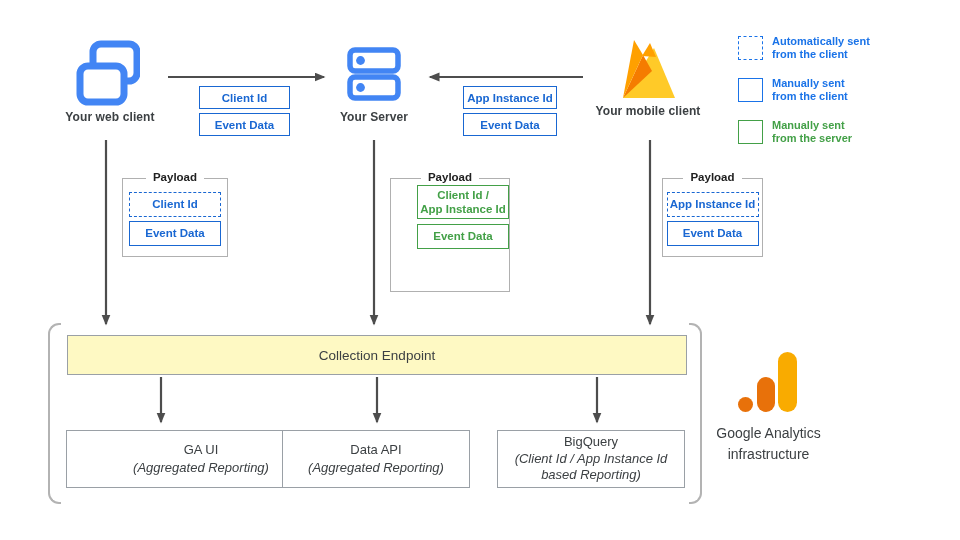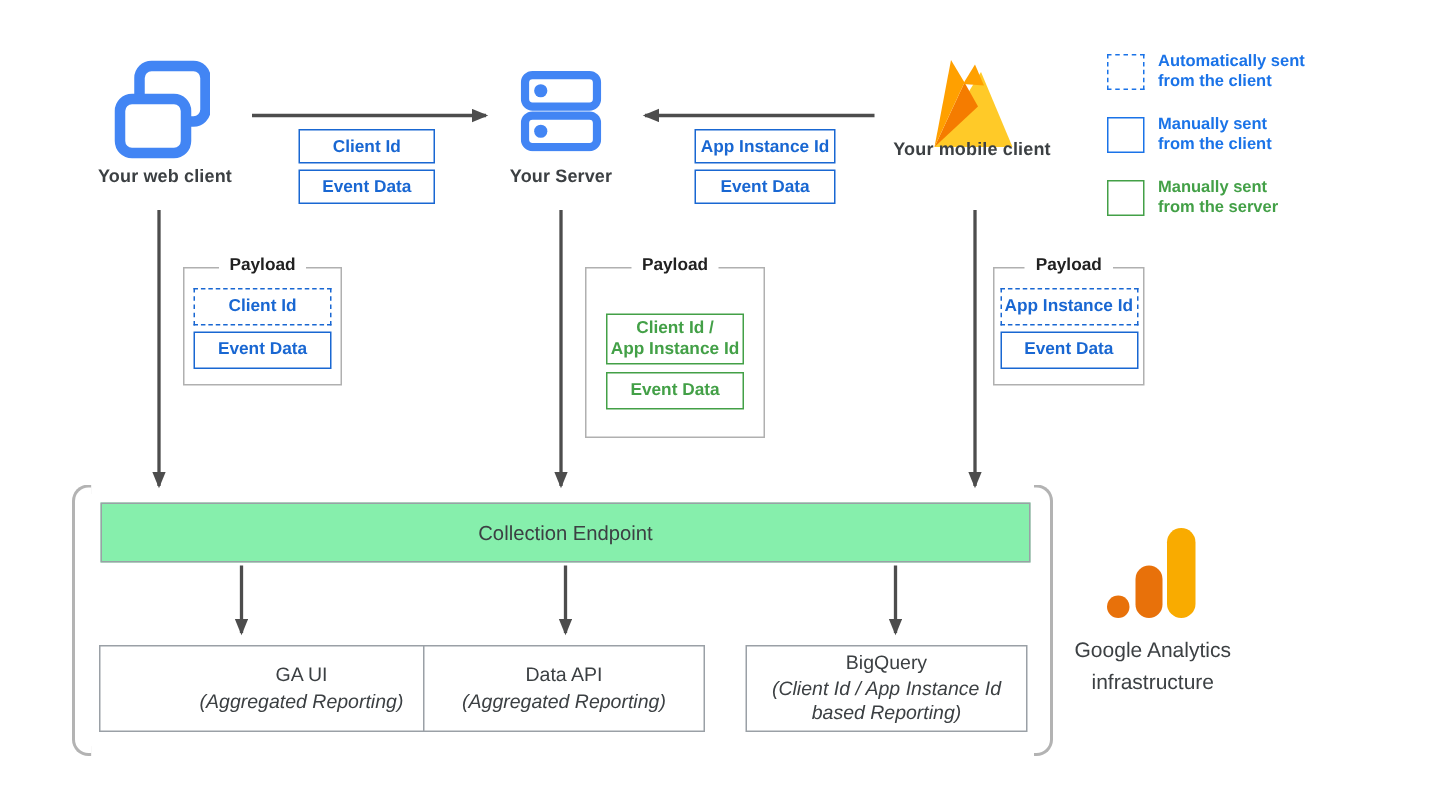--- a/index.html
+++ b/index.html
@@ -89,21 +89,21 @@
     font-weight: 700;
     line-height: 1.22;
     white-space: pre-line;
   }
   .legend-text.blue  { color: #1a73e8; }
   .legend-text.green { color: #43a047; }
 
   
   .endpoint-box {
     border: 1.5px solid #9aa0a6;
-    background: #86efac;
+    background: #fef9c3;
     display: flex;
     align-items: center;
     justify-content: center;
     font-size: 13.5px;
     color: #3c4043;
   }
   .output-box {
     border: 1.5px solid #9aa0a6;
     background: #fff;
     display: flex;
@@ -177,21 +177,21 @@
     <circle cx="13.5" cy="40.5" r="4.4" fill="#4285f4"></circle>
   </svg>
   <div class="abs node-label" style="left:304px; top:110px; width:140px;">Your Server</div>
 
   <svg class="abs" style="left:621px; top:38px;" width="56" height="68" viewBox="0 0 56 68">
     <polygon points="2,60 33,10 54,60" fill="#FFCA28"></polygon>
     <polygon points="2,60 22,17 31,33" fill="#F57C00"></polygon>
     <polygon points="2,60 13,2 22,17" fill="#FFA000"></polygon>
     <polygon points="21,18 29,5 35,19" fill="#FFA000"></polygon>
   </svg>
-  <div class="abs node-label" style="left:578px; top:92px; width:140px;">Your mobile client</div>
+  <div class="abs node-label" style="left:578px; top:104px; width:140px;">Your mobile client</div>
 
   <div class="abs" style="left:199px; top:86px; width:91px;">
     <div class="flow-box">Client Id</div>
     <div class="flow-box">Event Data</div>
   </div>
 
   <div class="abs" style="left:463px; top:86px; width:94px;">
     <div class="flow-box">App Instance Id</div>
     <div class="flow-box">Event Data</div>
   </div>
@@ -213,21 +213,21 @@
   <div class="abs payload" style="left:122px; top:178px; width:106px; height:79px;">
     <div class="payload-title">Payload</div>
     <div class="payload-items" style="top:13px;">
       <div class="pi h1 dashed-blue">Client Id</div>
       <div class="pi h1 solid-blue">Event Data</div>
     </div>
   </div>
 
   <div class="abs payload" style="left:390px; top:178px; width:120px; height:114px;">
     <div class="payload-title">Payload</div>
-    <div class="payload-items" style="top:30px;">
+    <div class="payload-items" style="top:6px;align-items:flex-end;">
       <div class="pi h2 solid-green">Client Id /
 App Instance Id</div>
       <div class="pi h1 solid-green">Event Data</div>
     </div>
   </div>
 
   <div class="abs payload" style="left:662px; top:178px; width:101px; height:79px;">
     <div class="payload-title">Payload</div>
     <div class="payload-items" style="top:13px;">
       <div class="pi h1 dashed-blue">App Instance Id</div>

